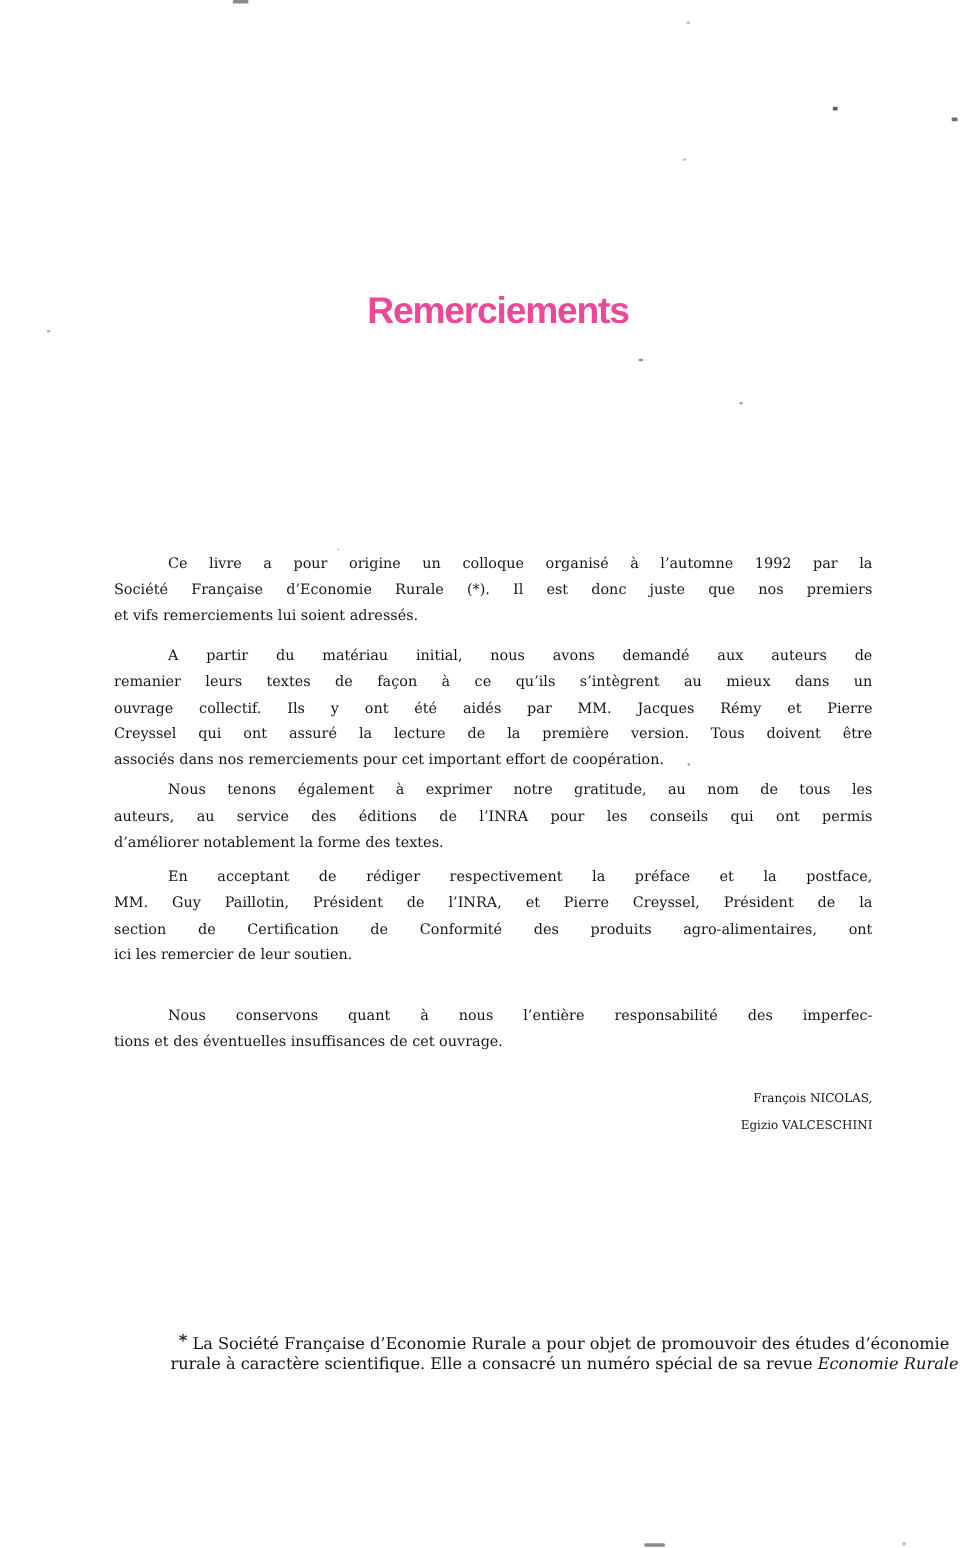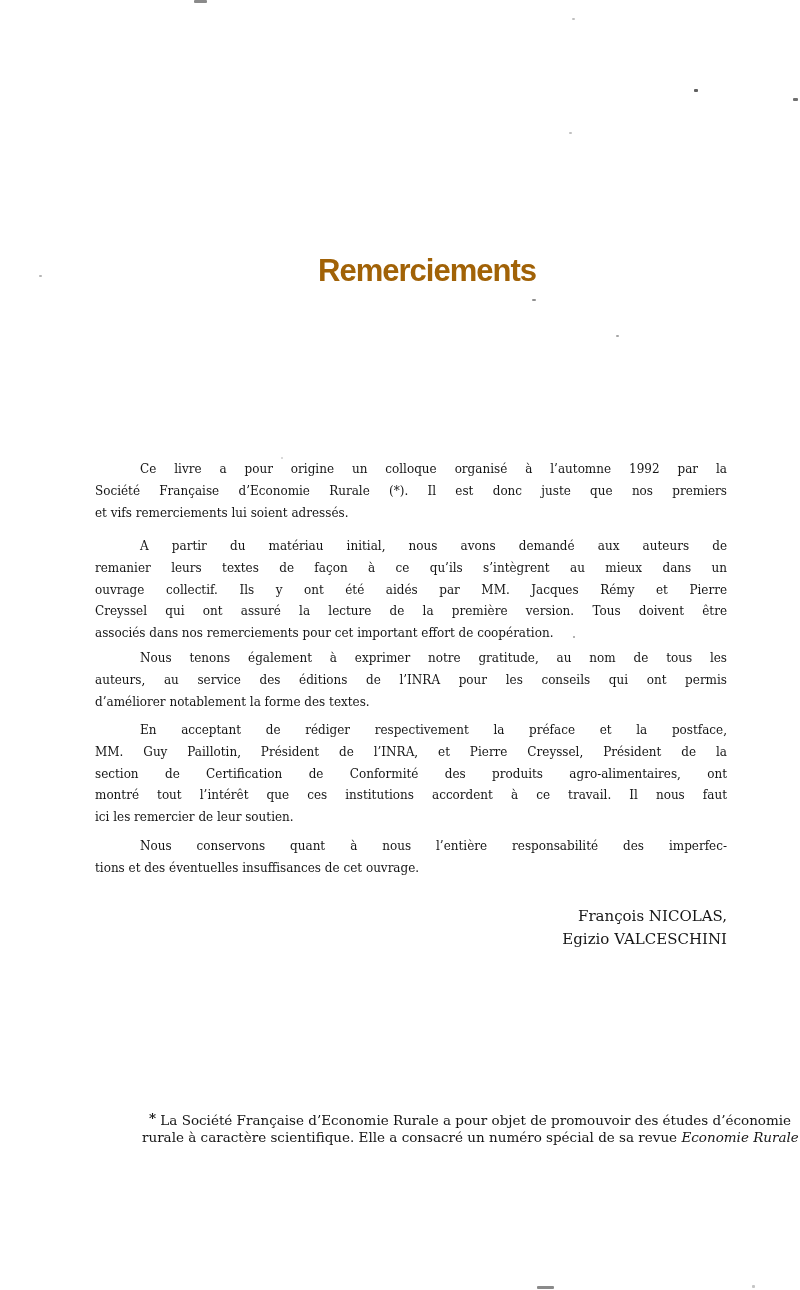--- a/index.html
+++ b/index.html
@@ -14,27 +14,27 @@
     background: #ffffff;
     overflow: hidden;
     font-family: "DejaVu Serif", serif;
     color: #151515;
   }
   .title {
     position: absolute;
     left: 95px;
     top: 237px;
     width: 632px;
-    margin: 16px;
+    margin: 4px;
     text-align: center;
     font-family: "Liberation Sans", sans-serif;
     font-weight: bold;
     font-size: 31px;
     letter-spacing: -1px;
-    color: #a16207;
+    color: #ec4899;
   }
   .textcol {
     position: absolute;
     left: 95px;
     width: 632px;
   }
   .para .ln {
     font-size: 12px;
     line-height: 21.8px;
     white-space: nowrap;
@@ -48,21 +48,21 @@
     text-align-last: left;
   }
   .p1 { top: 459px; }
   .p2 { top: 536px; }
   .p3 { top: 648px; }
   .p4 { top: 720px; }
   .p5 { top: 836px; }
   .signature {
     top: 905px;
     text-align: right;
-    font-size: 15px;
+    font-size: 10px;
     line-height: 22.5px;
   }
   .footnote {
     top: 1110px;
     font-size: 13.5px;
     line-height: 17.4px;
   }
   .footnote .ln {
     white-space: nowrap;
     text-align: justify;
@@ -118,21 +118,20 @@
   <div class="textcol para p3">
     <div class="ln first">Nous tenons également à exprimer notre gratitude, au nom de tous les</div>
     <div class="ln">auteurs, au service des éditions de l’INRA pour les conseils qui ont permis</div>
     <div class="ln last">d’améliorer notablement la forme des textes.</div>
   </div>
 
   <div class="textcol para p4">
     <div class="ln first">En acceptant de rédiger respectivement la préface et la postface,</div>
     <div class="ln">MM. Guy Paillotin, Président de l’INRA, et Pierre Creyssel, Président de la</div>
     <div class="ln">section de Certification de Conformité des produits agro-alimentaires, ont</div>
-    <div class="ln">montré tout l’intérêt que ces institutions accordent à ce travail. Il nous faut</div>
     <div class="ln last">ici les remercier de leur soutien.</div>
   </div>
 
   <div class="textcol para p5">
     <div class="ln first">Nous conservons quant à nous l’entière responsabilité des imperfec-</div>
     <div class="ln last">tions et des éventuelles insuffisances de cet ouvrage.</div>
   </div>
 
   <div class="textcol signature">
     <div>François NICOLAS,</div>

